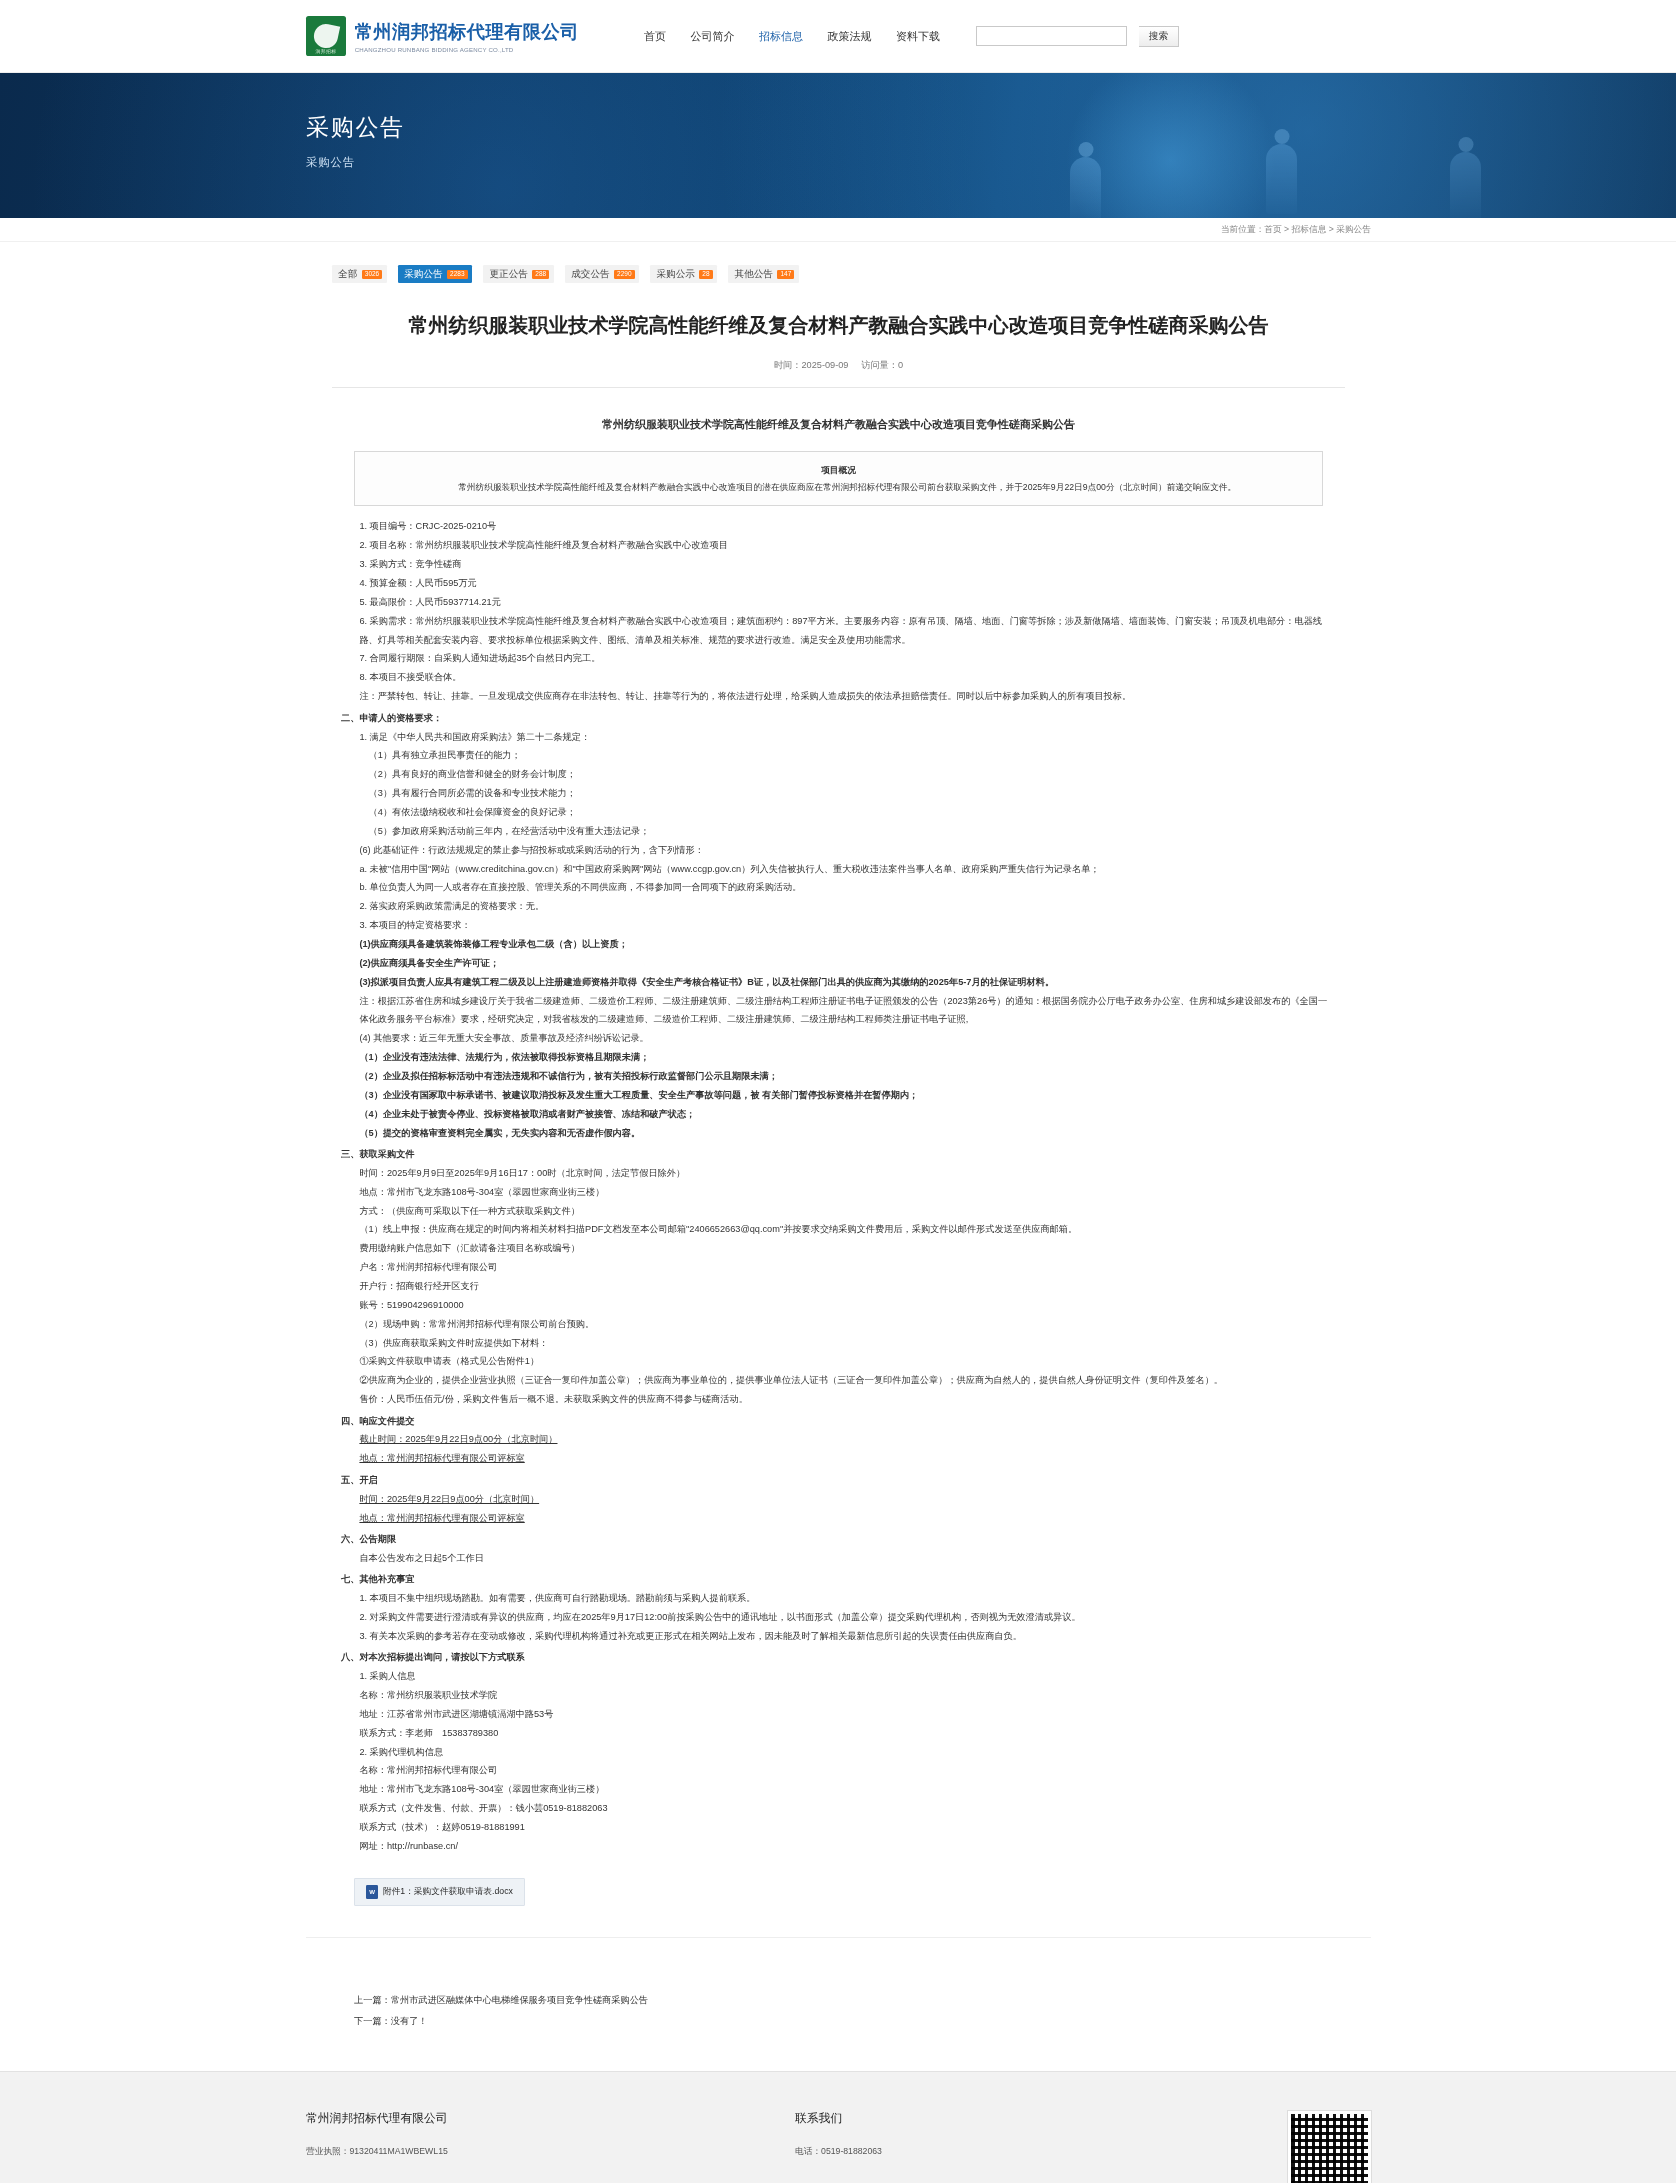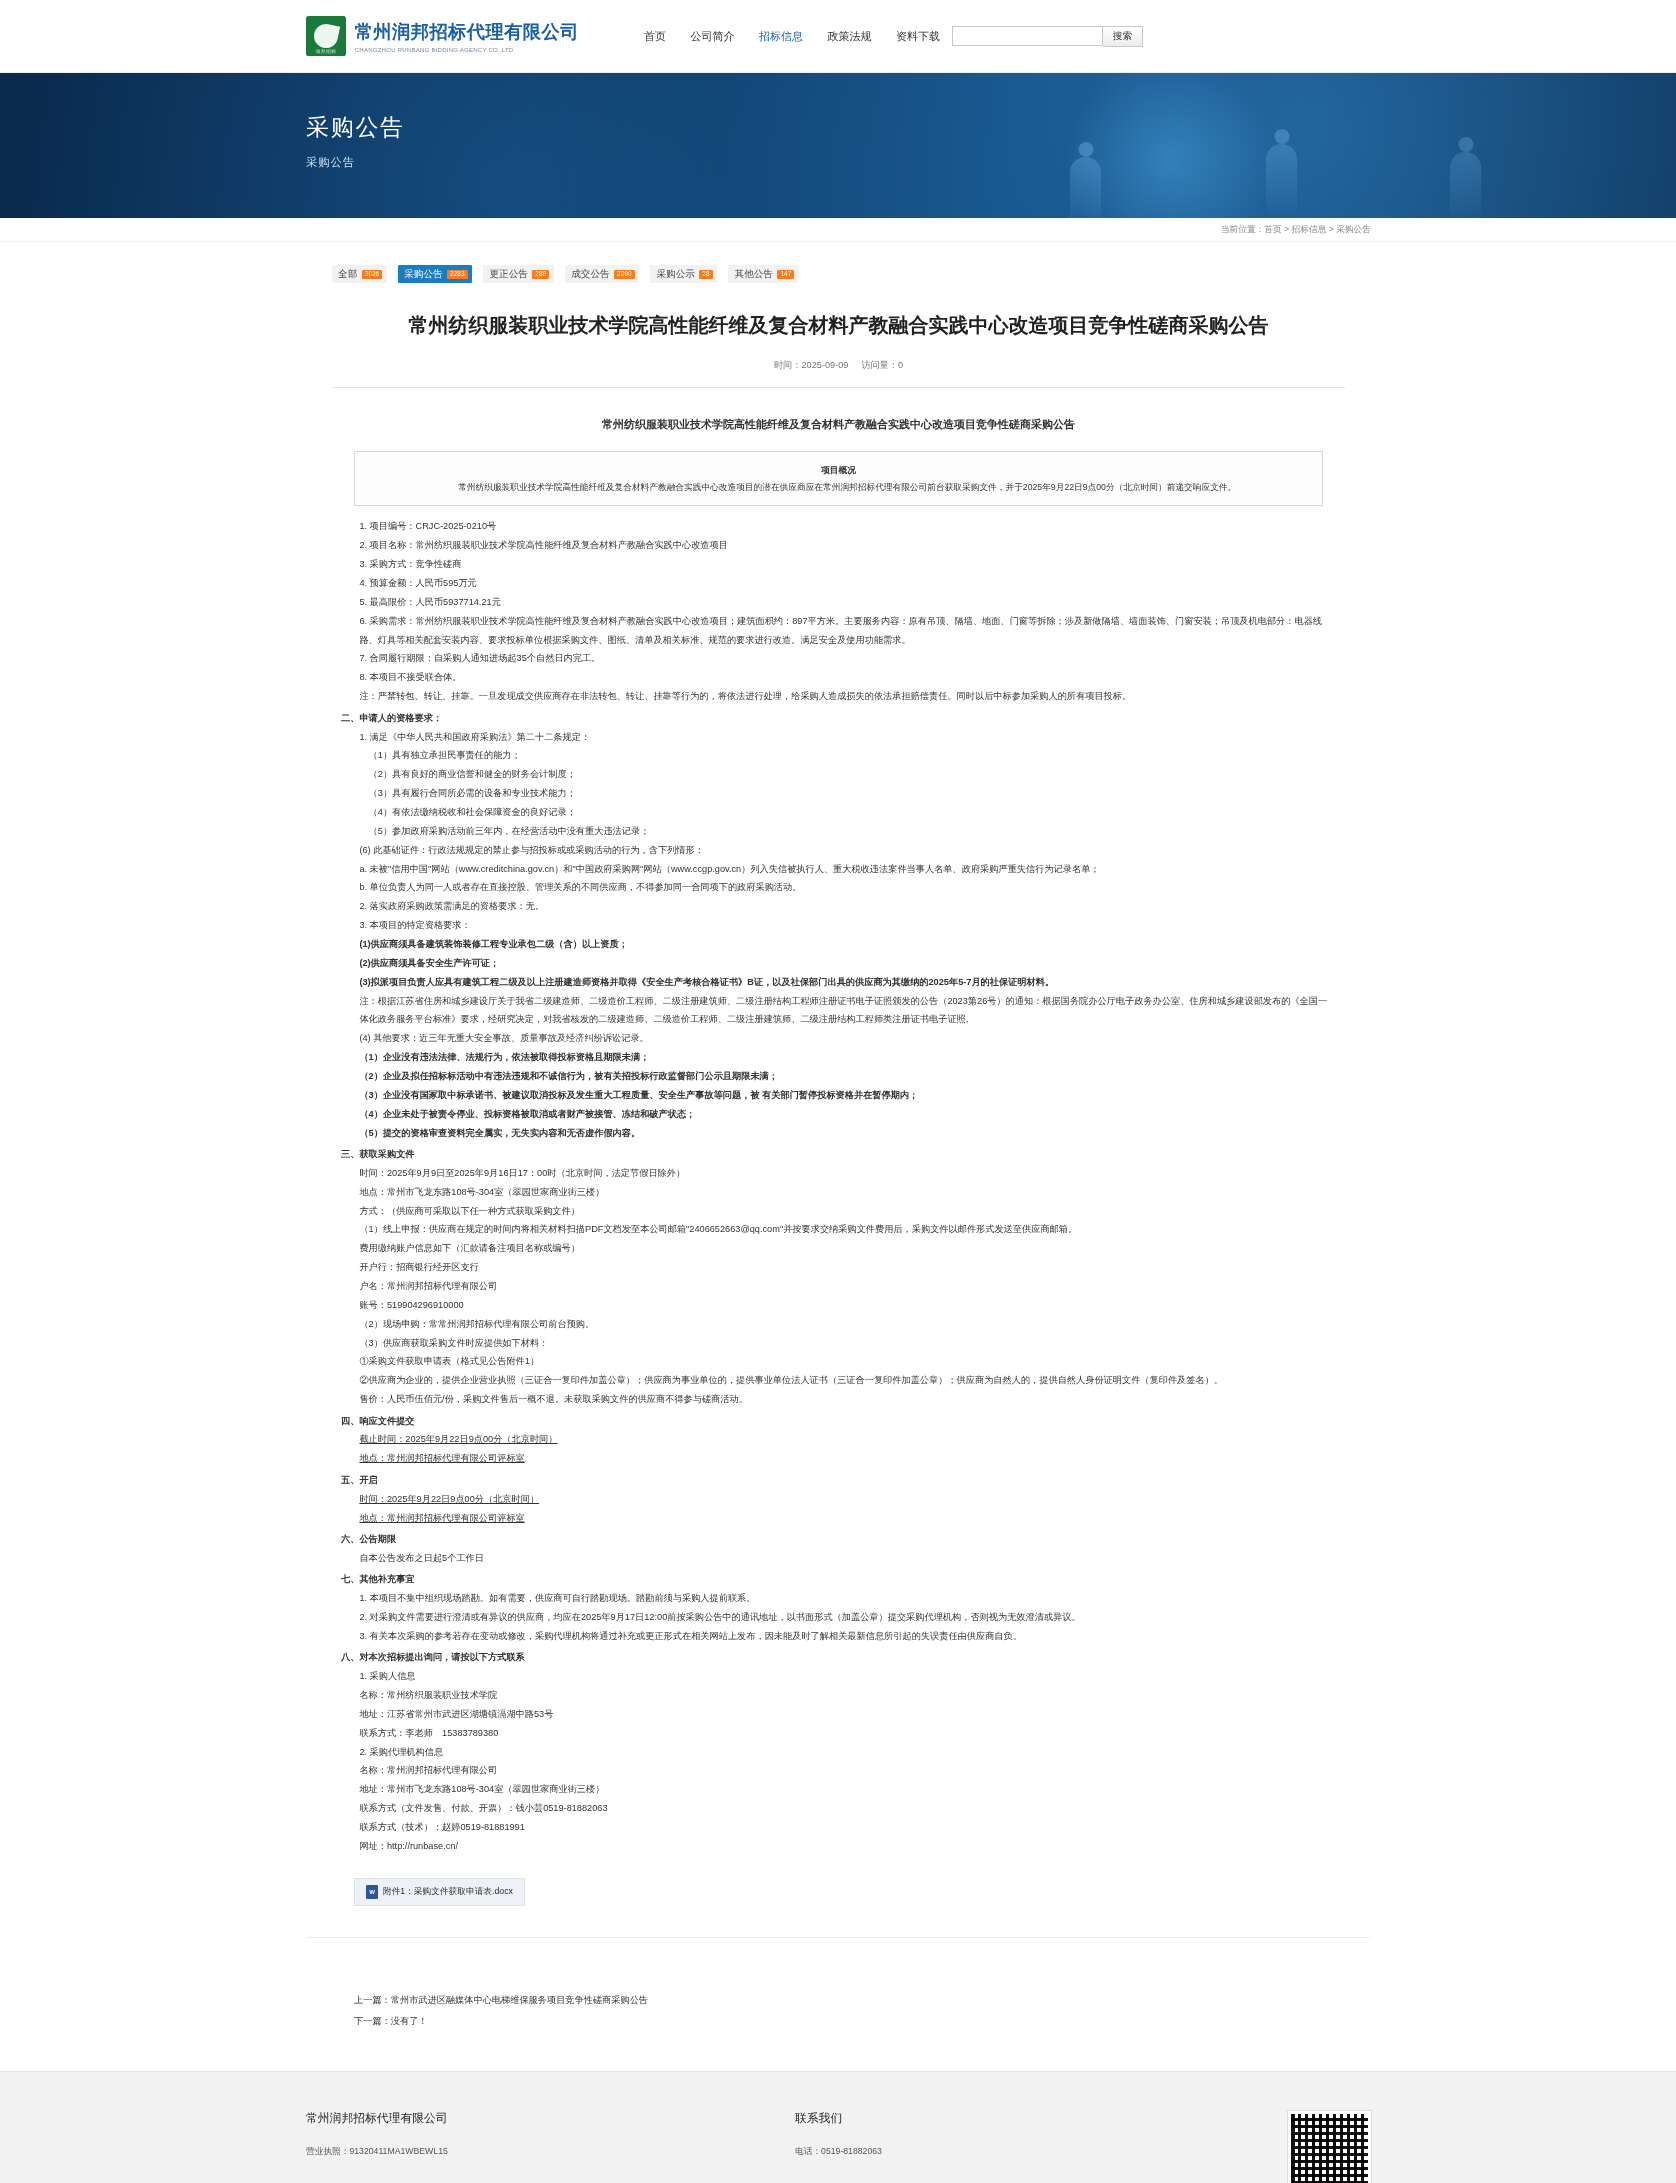--- a/index.html
+++ b/index.html
@@ -46,21 +46,21 @@
 
   .nav { display:flex; align-items:center; margin-left:65px; gap:24.5px; }
   .nav a {
     font-size:11px;
     color:#333;
     text-decoration:none;
     white-space:nowrap;
   }
   .nav a.active { color:#1a5fa8; }
 
-  .search-wrap { display:flex; align-items:center; margin-left:12px; }
+  .search-wrap { display:flex; align-items:center; margin-left:36px;gap:12px; }
   .search-input {
     width:151px; height:20px;
     border:0.4px solid #c9c9c9;
     background:#fff;
     font-size:8.7px;
     padding:0 4.4px;
     outline:none;
   }
   .search-btn {
     width:40px; height:21px;
@@ -378,22 +378,22 @@
           <p class="ind2 bold">（2）企业及拟任招标标活动中有违法违规和不诚信行为，被有关招投标行政监督部门公示且期限未满；</p>
           <p class="ind2 bold">（3）企业没有国冢取中标承诺书、被建议取消投标及发生重大工程质量、安全生产事故等问题，被 有关部门暂停投标资格并在暂停期内；</p>
           <p class="ind2 bold">（4）企业未处于被责令停业、投标资格被取消或者财产被接管、冻结和破产状态；</p>
           <p class="ind2 bold">（5）提交的资格审查资料完全属实，无失实内容和无否虚作假内容。</p>
           <p class="sec">三、获取采购文件</p>
           <p class="ind2">时间：2025年9月9日至2025年9月16日17：00时（北京时间，法定节假日除外）</p>
           <p class="ind2">地点：常州市飞龙东路108号-304室（翠园世家商业街三楼）</p>
           <p class="ind2">方式：（供应商可采取以下任一种方式获取采购文件）</p>
           <p class="ind2">（1）线上申报：供应商在规定的时间内将相关材料扫描PDF文档发至本公司邮箱"2406652663@qq.com"并按要求交纳采购文件费用后，采购文件以邮件形式发送至供应商邮箱。</p>
           <p class="ind2">费用缴纳账户信息如下（汇款请备注项目名称或编号）</p>
+          <p class="ind2">户名：常州润邦招标代理有限公司</p>
           <p class="ind2">开户行：招商银行经开区支行</p>
-          <p class="ind2">户名：常州润邦招标代理有限公司</p>
           <p class="ind2">账号：519904296910000</p>
           <p class="ind2">（2）现场申购：常常州润邦招标代理有限公司前台预购。</p>
           <p class="ind2">（3）供应商获取采购文件时应提供如下材料：</p>
           <p class="ind2">①采购文件获取申请表（格式见公告附件1）</p>
           <p class="ind2">②供应商为企业的，提供企业营业执照（三证合一复印件加盖公章）；供应商为事业单位的，提供事业单位法人证书（三证合一复印件加盖公章）；供应商为自然人的，提供自然人身份证明文件（复印件及签名）。</p>
           <p class="ind2">售价：人民币伍佰元/份，采购文件售后一概不退。未获取采购文件的供应商不得参与磋商活动。</p>
           <p class="sec">四、响应文件提交</p>
           <p class="ind2 u">截止时间：2025年9月22日9点00分（北京时间）</p>
           <p class="ind2 u">地点：常州润邦招标代理有限公司评标室</p>
           <p class="sec">五、开启</p>

